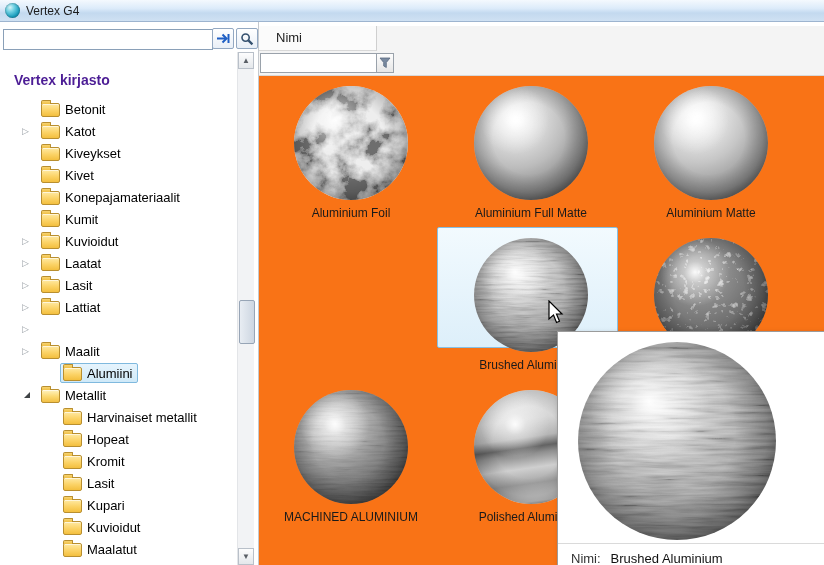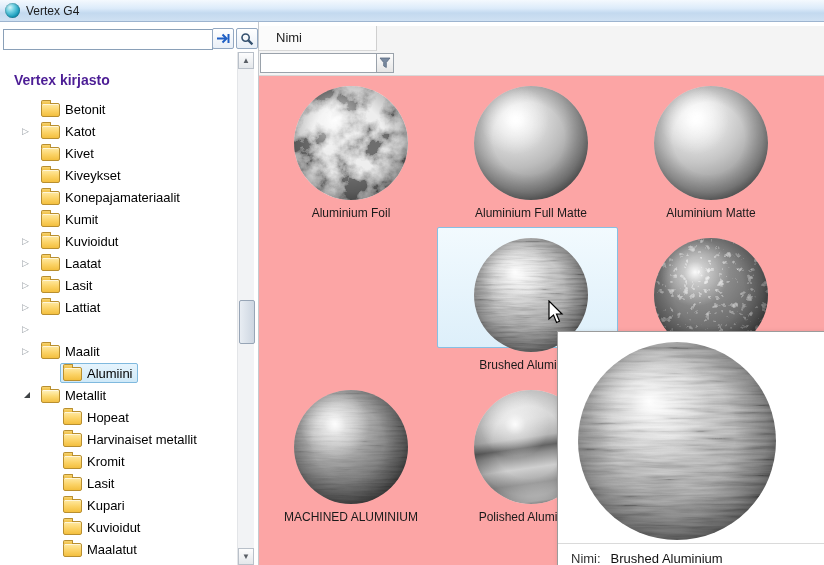--- a/index.html
+++ b/index.html
@@ -56,21 +56,21 @@
     border-right:1px solid #cfcfcf;border-bottom:1px solid #d8d8d8;box-sizing:border-box;
     font-size:13px;color:#222;line-height:24px;padding-left:17px;cursor:pointer;}
   .filter-row{position:absolute;left:259px;top:51px;width:565px;height:25px;background:#f4f4f4;
     border-bottom:1px solid #d8d8d8;box-sizing:border-box;}
   .filter-input{position:absolute;left:1px;top:2px;width:110px;height:16px;border:1px solid #9aa2ab;
     font-family:"Liberation Sans",sans-serif;font-size:12px;padding:1px 3px;outline:none;}
   .filter-btn{position:absolute;left:117px;top:2px;width:18px;height:20px;box-sizing:border-box;
     background:linear-gradient(#fdfdfd,#e6e6e6);border:1px solid #9aa2ab;display:flex;align-items:center;justify-content:center;cursor:pointer;}
 
   
-  .content{position:absolute;left:259px;top:76px;width:565px;height:489px;background:#fca5a5;}
+  .content{position:absolute;left:259px;top:76px;width:565px;height:489px;background:#f97316;}
   .tile{position:absolute;width:180px;height:150px;cursor:pointer;}
   .t0{left:2px;top:2px;} .t1{left:182px;top:2px;} .t2{left:362px;top:2px;}
   .t3{left:2px;top:154px;} .t4{left:182px;top:154px;} .t5{left:362px;top:154px;}
   .t6{left:2px;top:306px;} .t7{left:182px;top:306px;}
   .selbox{position:absolute;left:-4px;top:-3px;width:181px;height:121px;box-sizing:border-box;
     background:linear-gradient(#f2fafe,#ddeffa);border:1px solid #86c0e4;border-radius:2px;}
   .sphere{position:relative;width:114px;height:114px;margin:8px auto 0;border-radius:50%;overflow:hidden;}
   .sphere .tex{position:absolute;inset:0;width:100%;height:100%;}
   .sphere::after{content:"";position:absolute;inset:0;border-radius:50%;
     background:radial-gradient(circle at 36% 30%,rgba(255,255,255,.95) 0%,rgba(255,255,255,.45) 10%,rgba(255,255,255,0) 32%),
@@ -165,28 +165,28 @@
         </span>
       <span class="inner">
           <span class="fold"></span>
       <span class="tree-label">Katot</span>
         </span>
     </div>
     <div class="tree-row">
       <span class="slot"></span>
       <span class="inner">
           <span class="fold"></span>
+      <span class="tree-label">Kiveykset</span>
+        </span>
+    </div>
+    <div class="tree-row">
+      <span class="slot"></span>
+      <span class="inner">
+          <span class="fold"></span>
       <span class="tree-label">Kivet</span>
-        </span>
-    </div>
-    <div class="tree-row">
-      <span class="slot"></span>
-      <span class="inner">
-          <span class="fold"></span>
-      <span class="tree-label">Kiveykset</span>
         </span>
     </div>
     <div class="tree-row">
       <span class="slot"></span>
       <span class="inner">
           <span class="fold"></span>
       <span class="tree-label">Konepajamateriaalit</span>
         </span>
     </div>
     <div class="tree-row">
@@ -259,28 +259,28 @@
         </span>
       <span class="inner">
           <span class="fold open"></span>
       <span class="tree-label">Metallit</span>
         </span>
     </div>
     <div class="tree-row child">
       <span class="slot"></span>
       <span class="inner">
           <span class="fold"></span>
+      <span class="tree-label">Harvinaiset metallit</span>
+        </span>
+    </div>
+    <div class="tree-row child">
+      <span class="slot"></span>
+      <span class="inner">
+          <span class="fold"></span>
       <span class="tree-label">Hopeat</span>
-        </span>
-    </div>
-    <div class="tree-row child">
-      <span class="slot"></span>
-      <span class="inner">
-          <span class="fold"></span>
-      <span class="tree-label">Harvinaiset metallit</span>
         </span>
     </div>
     <div class="tree-row child">
       <span class="slot"></span>
       <span class="inner">
           <span class="fold"></span>
       <span class="tree-label">Kromit</span>
         </span>
     </div>
     <div class="tree-row child">

